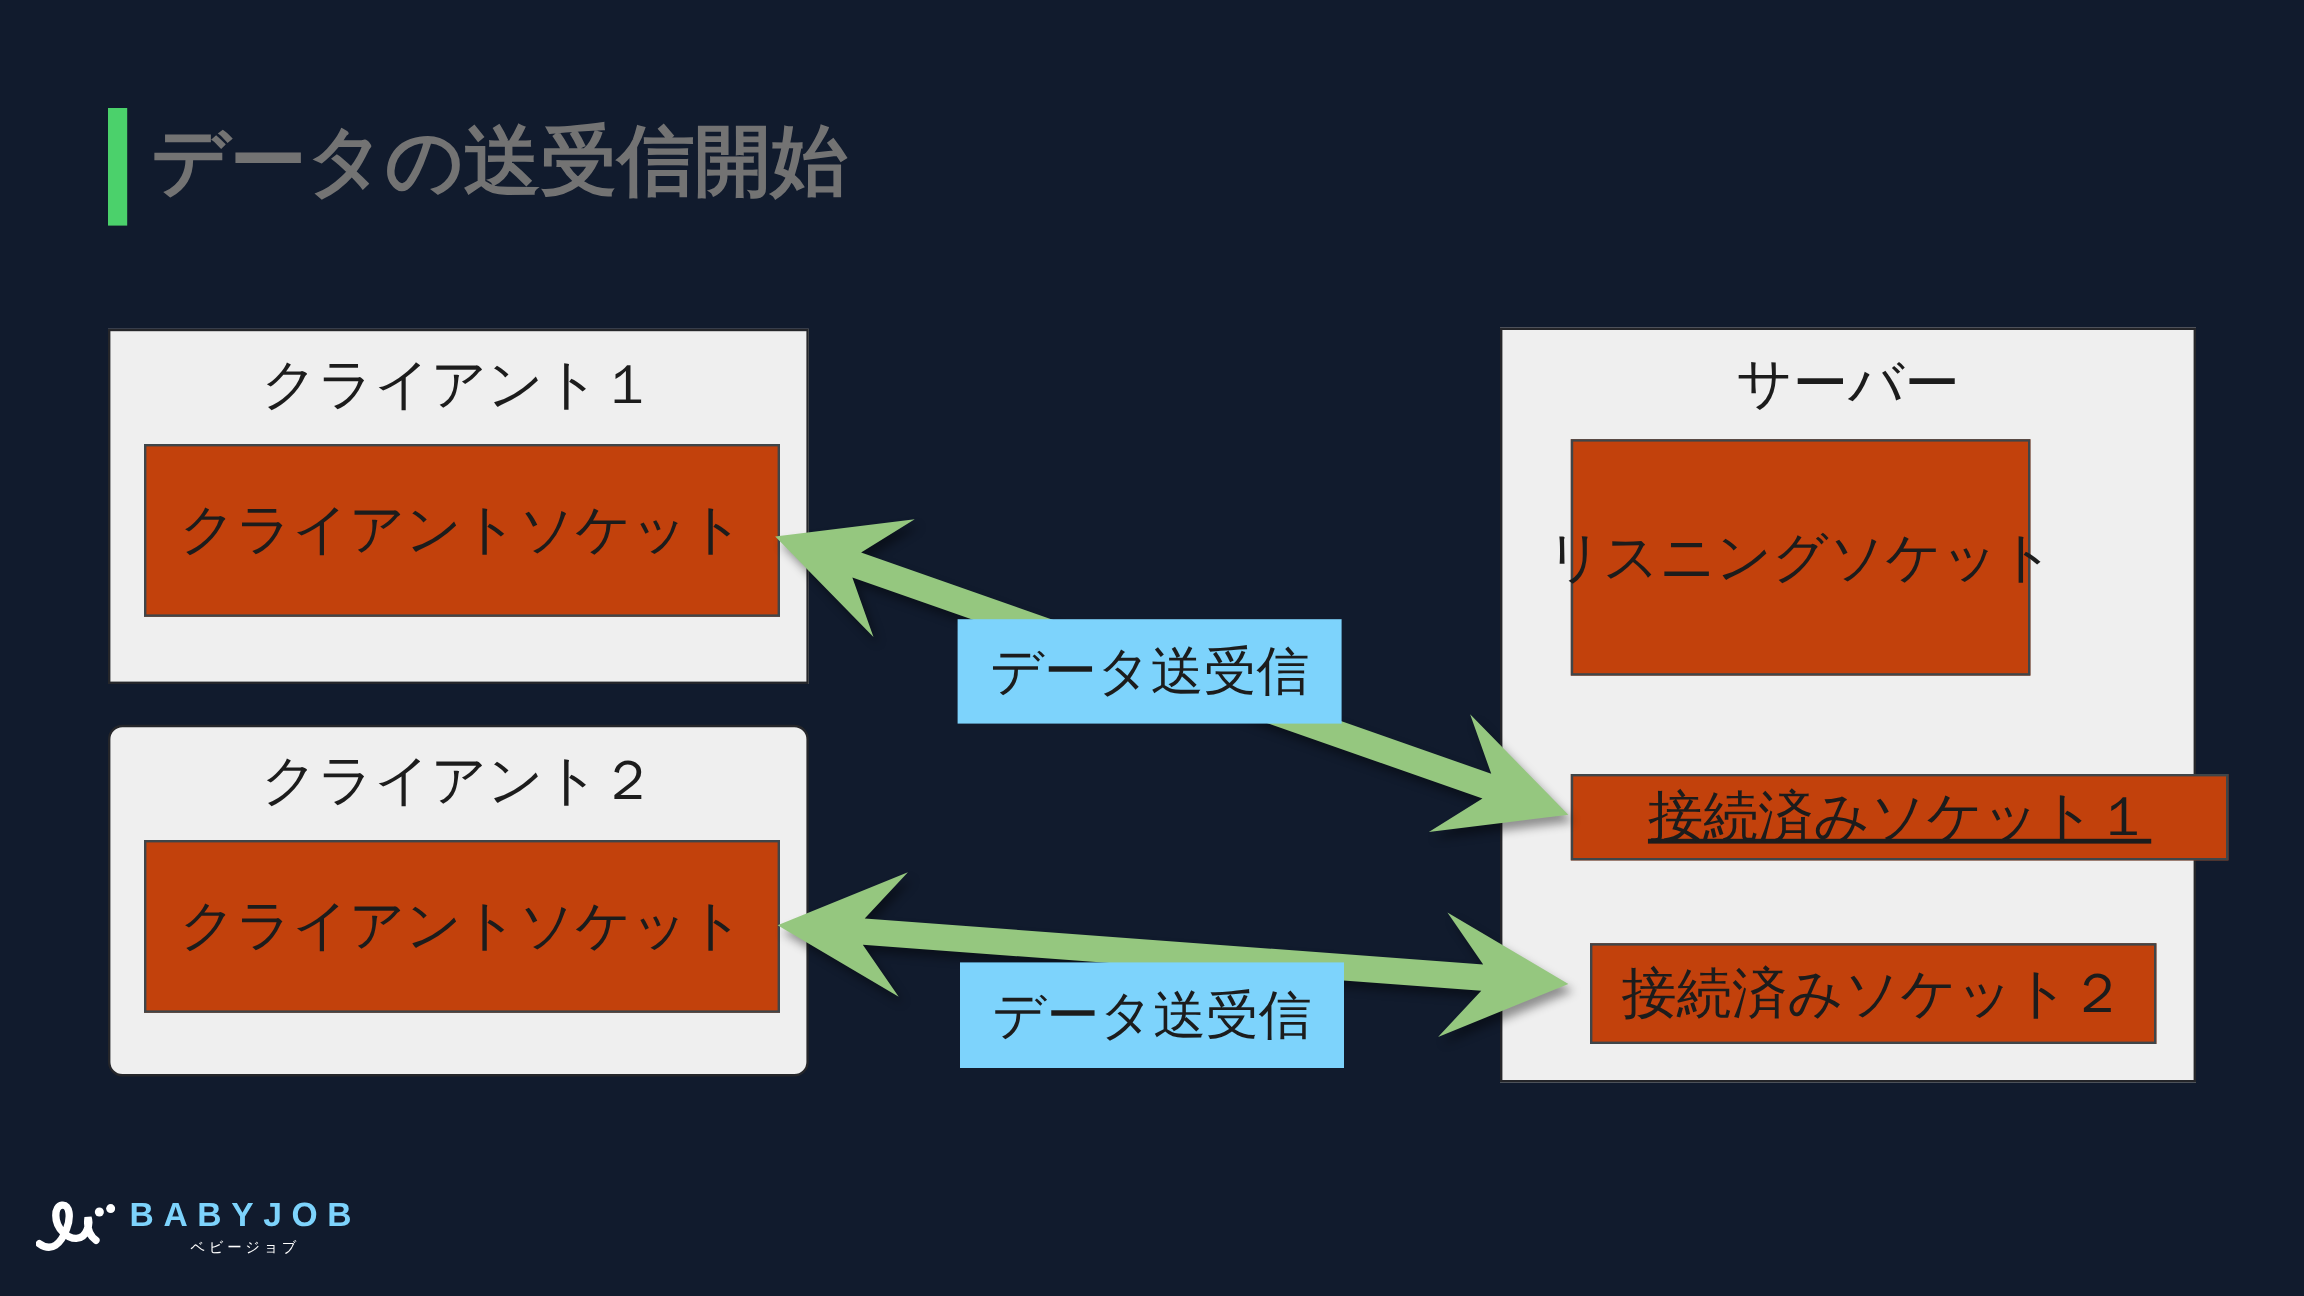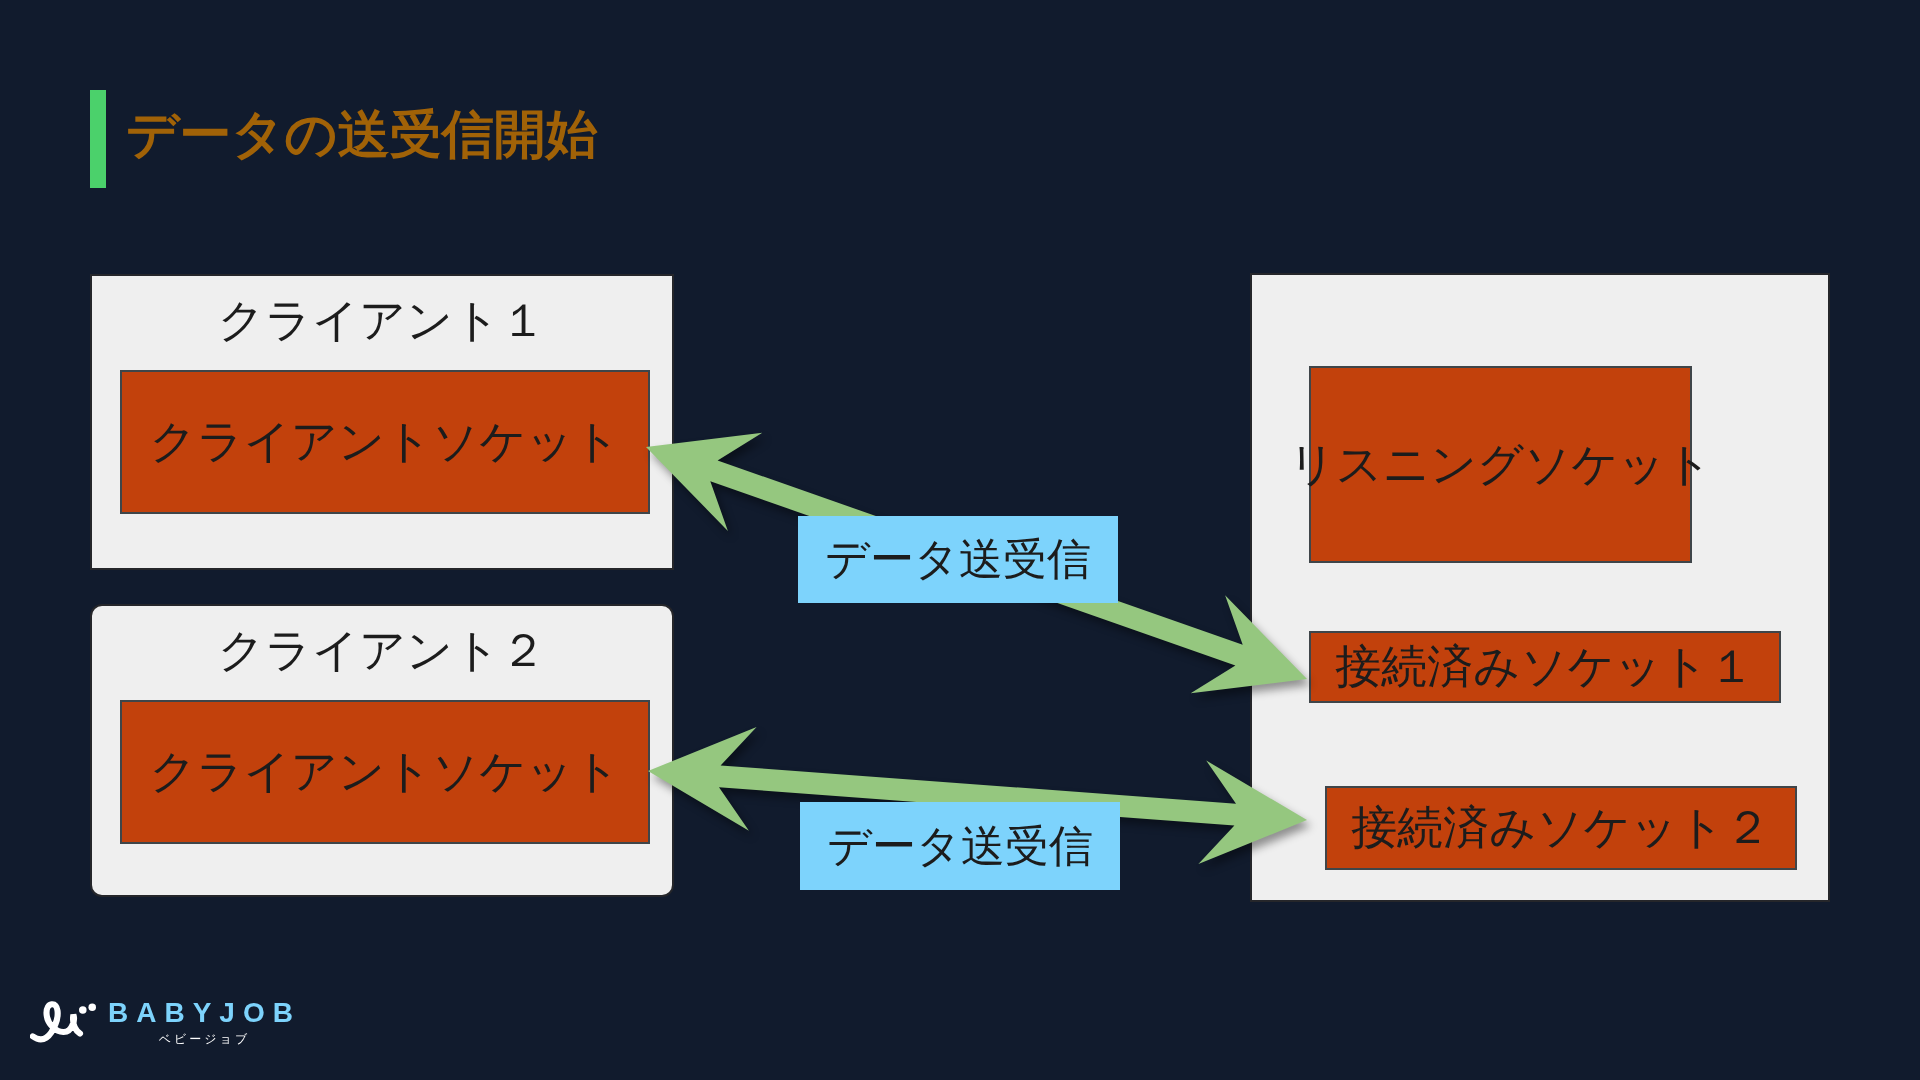--- a/index.html
+++ b/index.html
@@ -9,43 +9,43 @@
     font-family:"Liberation Sans","DejaVu Sans",sans-serif;
     color:#1c1c1c;
   }
   
   .accent-bar{
     position:absolute;left:90px;top:90px;width:16px;height:98px;
     background:#4bd16b;
   }
   .title{
     position:absolute;left:126px;top:84px;margin:0;
-    font-size:52px;font-weight:700;line-height:100px;
-    color:#a16207;letter-spacing:0px;white-space:nowrap;
+    font-size:64px;font-weight:700;line-height:100px;
+    color:#737373;letter-spacing:0px;white-space:nowrap;
   }
   
   .panel{
     position:absolute;background:#efefef;border:2px solid #25262a;
     box-sizing:border-box;
   }
   .panel-title{
     text-align:center;font-size:46px;line-height:56px;margin-top:16px;
     color:#1c1c1c;
   }
   .client-1{left:90px;top:274px;width:584px;height:296px;}
   .client-2{left:90px;top:604px;width:584px;height:293px;border-radius:12px;}
   .server  {left:1250px;top:273px;width:580px;height:629px;}
   .socket{
     position:absolute;background:#c2410c;border:2px solid #3f4549;
     box-sizing:border-box;display:flex;align-items:center;justify-content:center;
     font-size:46px;color:#1c1c1c;white-space:nowrap;
   }
   .client-socket{left:28px;top:94px;width:530px;height:144px;}
   .listening-socket{left:57px;top:91px;width:383px;height:197px;}
-  .connected-socket-1{left:57px;top:356px;width:472px;height:72px;}
+  .connected-socket-1{left:57px;top:370px;width:548px;height:72px;text-decoration:underline;}
   .connected-socket-2{left:57px;top:511px;width:472px;height:84px;margin-left:16px;}
   
   .arrows{
     position:absolute;left:0;top:0;width:1920px;height:1080px;
     pointer-events:none;
   }
   .arrows polygon{
     fill:#95c77f;
     filter:drop-shadow(4px 6px 4px rgba(0,0,0,0.40));
   }
@@ -85,20 +85,21 @@
   </div>
 
   <div class="panel client-2">
     <div class="panel-title">クライアント２</div>
     <div class="socket client-socket">
       <span>クライアントソケット</span>
     </div>
   </div>
 
   <div class="panel server">
+    <div class="panel-title">サーバー</div>
     <div class="socket listening-socket">
       <span>リスニングソケット</span>
     </div>
     <div class="socket connected-socket-1">
       <span>接続済みソケット１</span>
     </div>
     <div class="socket connected-socket-2">
       <span>接続済みソケット２</span>
     </div>
   </div>

